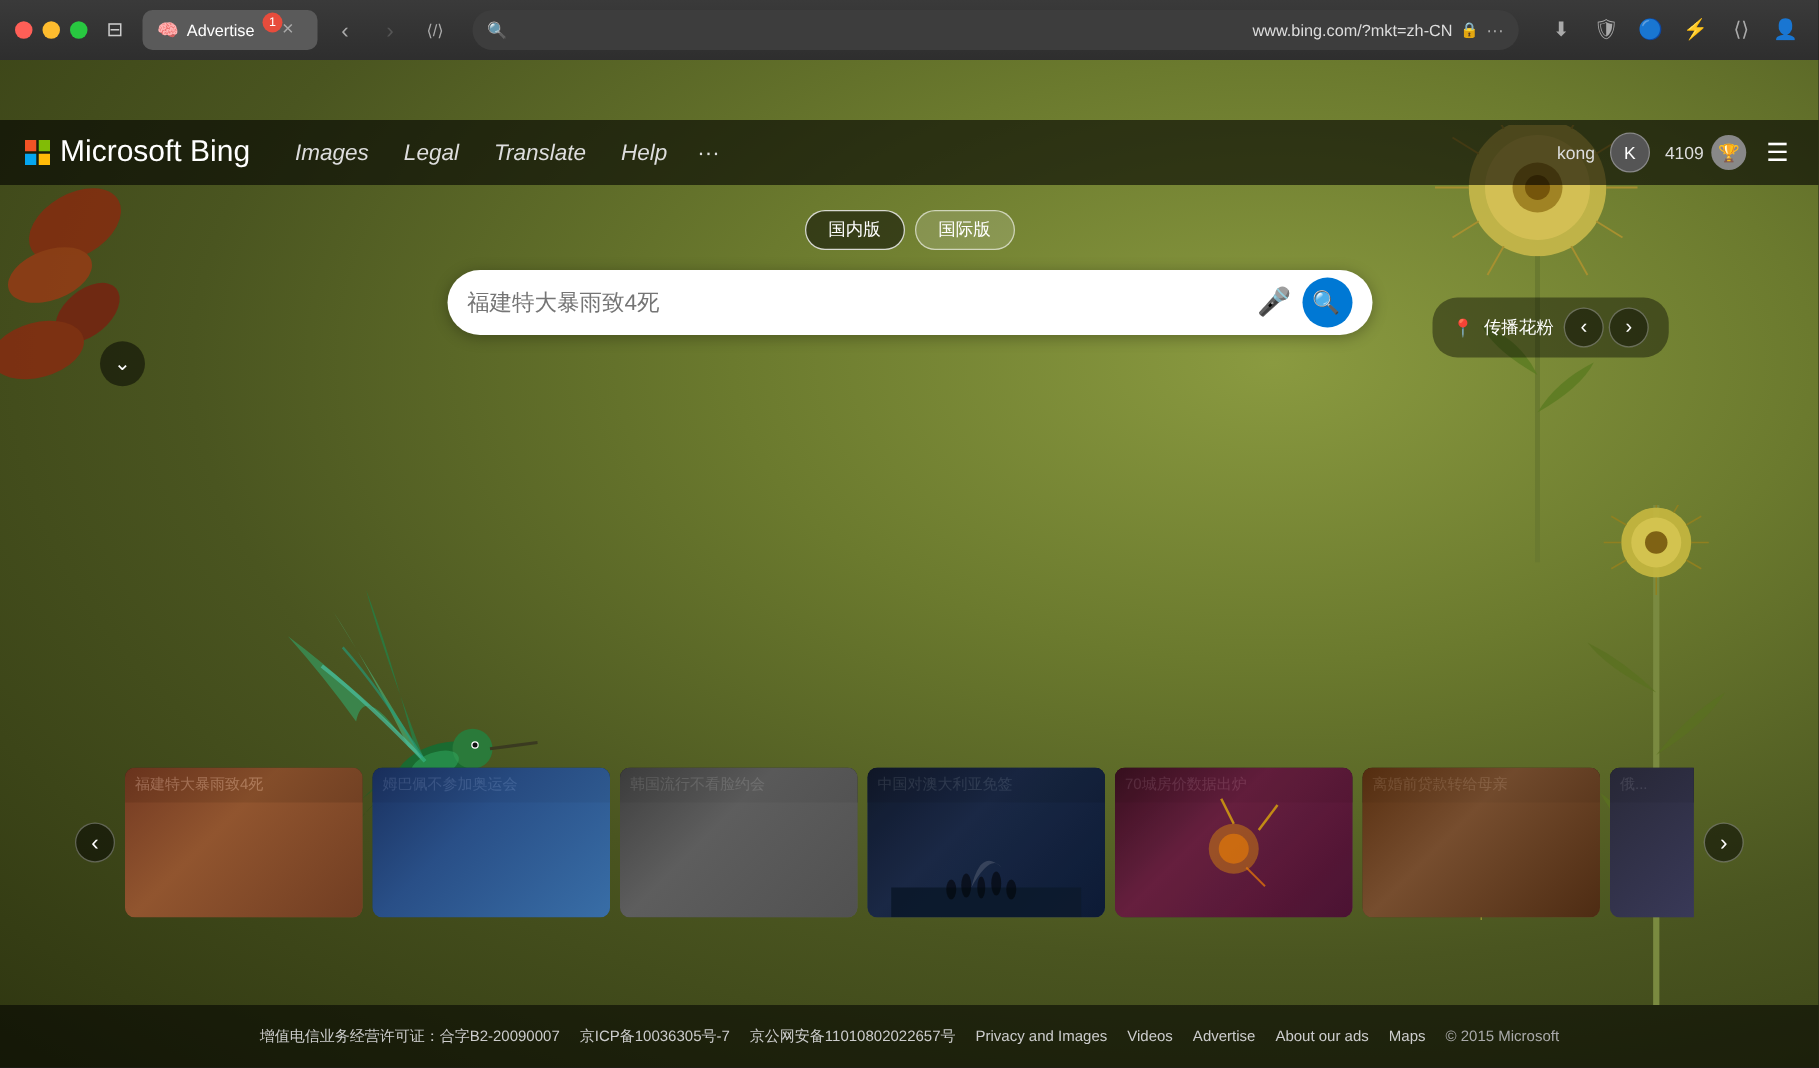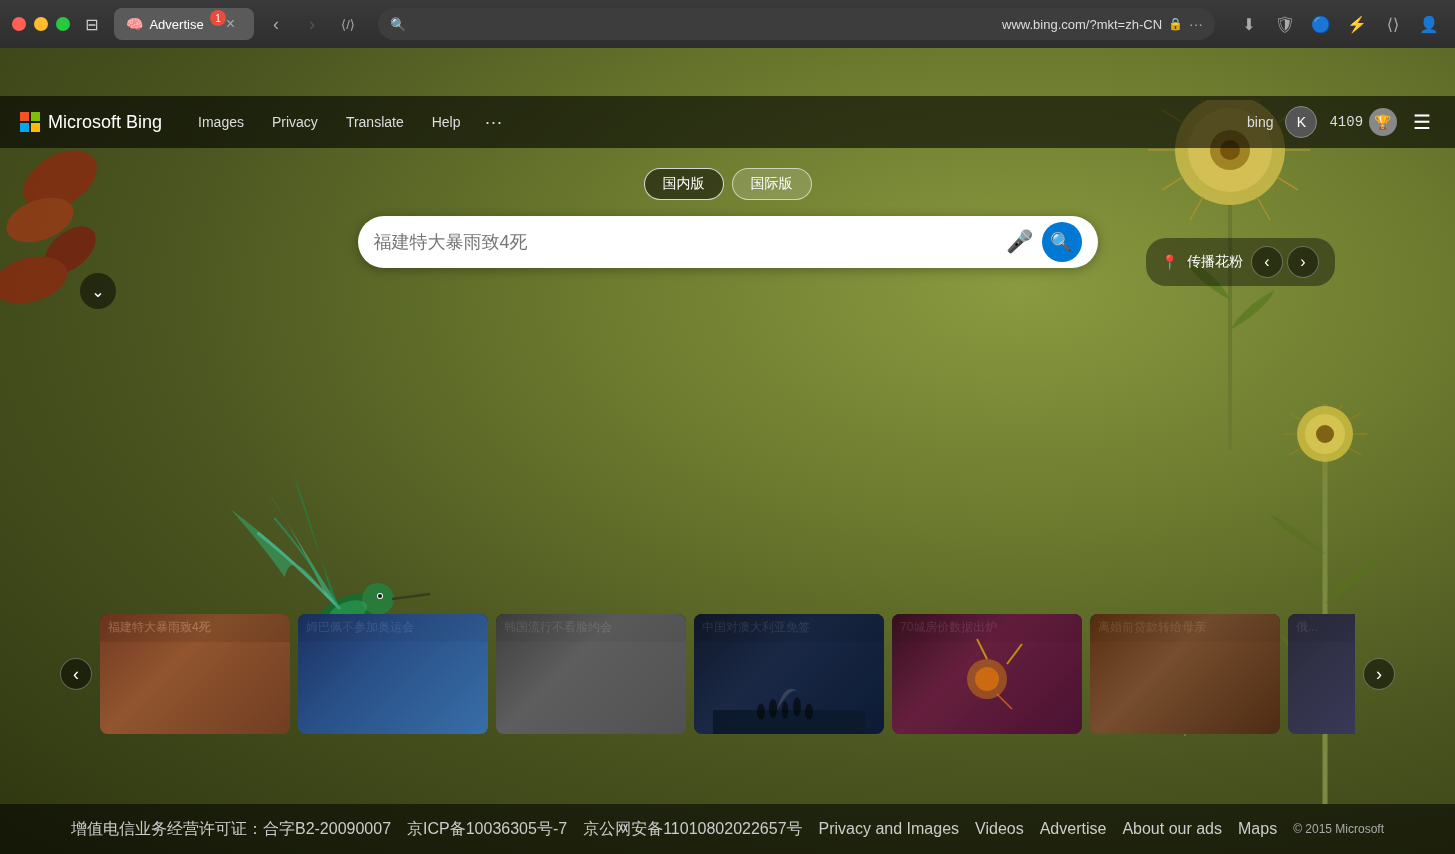--- a/index.html
+++ b/index.html
@@ -81,39 +81,39 @@
       left: 0;
       z-index: 50;
     }
     .bing-logo { display: flex; align-items: center; gap: 8px; margin-right: 24px; text-decoration: none; }
     .bing-logo-squares { display: grid; grid-template-columns: 1fr 1fr; gap: 2px; width: 20px; height: 20px; }
     .bing-sq { width: 9px; height: 9px; }
     .sq-red { background: #f35325; }
     .sq-green { background: #81bc06; }
     .sq-blue { background: #05a6f0; }
     .sq-yellow { background: #ffba08; }
-    .bing-logo-text { color: #fff; font-size: 18px; font-weight: 400; }
+    .bing-logo-text { color: #fff; font-size: 24px; font-weight: 400; }
 
     .bing-nav-links { display: flex; align-items: center; gap: 4px; flex: 1; }
     .nav-link {
-      color: #ddd; font-size: 14px; text-decoration: none; padding: 8px 12px;
-      border-radius: 4px; white-space: nowrap;
+      color: #ddd; font-size: 18px; text-decoration: none; padding: 8px 12px;
+      border-radius: 4px; white-space: nowrap; font-style: italic;
     }
     .nav-more { color: #ddd; font-size: 18px; cursor: pointer; padding: 4px 8px; }
 
     .bing-nav-right { display: flex; align-items: center; gap: 12px; }
     .user-name { color: #ddd; font-size: 14px; }
     .user-avatar {
       width: 32px; height: 32px; border-radius: 50%;
       background: #555; display: flex; align-items: center; justify-content: center;
       color: #fff; font-size: 14px; cursor: pointer; border: 1px solid #888;
     }
     .points-badge {
       display: flex; align-items: center; gap: 6px;
-      color: #ddd; font-size: 14px; cursor: pointer; font-family: Liberation Mono, monospace;
+      color: #ddd; font-size: 14px; cursor: pointer;
     }
     .trophy-icon {
       width: 28px; height: 28px; border-radius: 50%;
       background: #888; display: flex; align-items: center; justify-content: center;
       font-size: 14px;
     }
     .hamburger { color: #fff; font-size: 20px; cursor: pointer; padding: 4px; }
 
     
     .main-content {
@@ -270,21 +270,21 @@
       height: 50px;
       background: rgba(0,0,0,0.55);
       display: flex;
       align-items: center;
       justify-content: center;
       gap: 16px;
       z-index: 10;
       padding: 0 20px;
     }
     .footer-link {
-      color: #ccc; font-size: 16px; text-decoration: none; cursor: pointer;
+      color: #ccc; font-size: 12px; text-decoration: none; cursor: pointer;
       white-space: nowrap;
     }
     .footer-copyright { color: #aaa; font-size: 12px; white-space: nowrap; }
 
     
     .decor-top-flower {
       position: absolute;
       top: 52px;
       right: 100px;
       width: 250px;
@@ -483,28 +483,28 @@
         <div class="bing-sq sq-red"></div>
         <div class="bing-sq sq-green"></div>
         <div class="bing-sq sq-blue"></div>
         <div class="bing-sq sq-yellow"></div>
       </div>
       <span class="bing-logo-text">Microsoft Bing</span>
     </a>
 
     <div class="bing-nav-links">
       <a class="nav-link" href="#">Images</a>
-      <a class="nav-link" href="#">Privacy</a>
+      <a class="nav-link" href="#">Legal</a>
       <a class="nav-link" href="#">Translate</a>
       <a class="nav-link" href="#">Help</a>
       <span class="nav-more">···</span>
     </div>
 
     <div class="bing-nav-right">
-      <span class="user-name">bing</span>
+      <span class="user-name">kong</span>
       <div class="user-avatar">
         <span>K</span>
       </div>
       <div class="points-badge">
         <span>4109</span>
         <div class="trophy-icon">🏆</div>
       </div>
       <span class="hamburger">☰</span>
     </div>
   </div>

